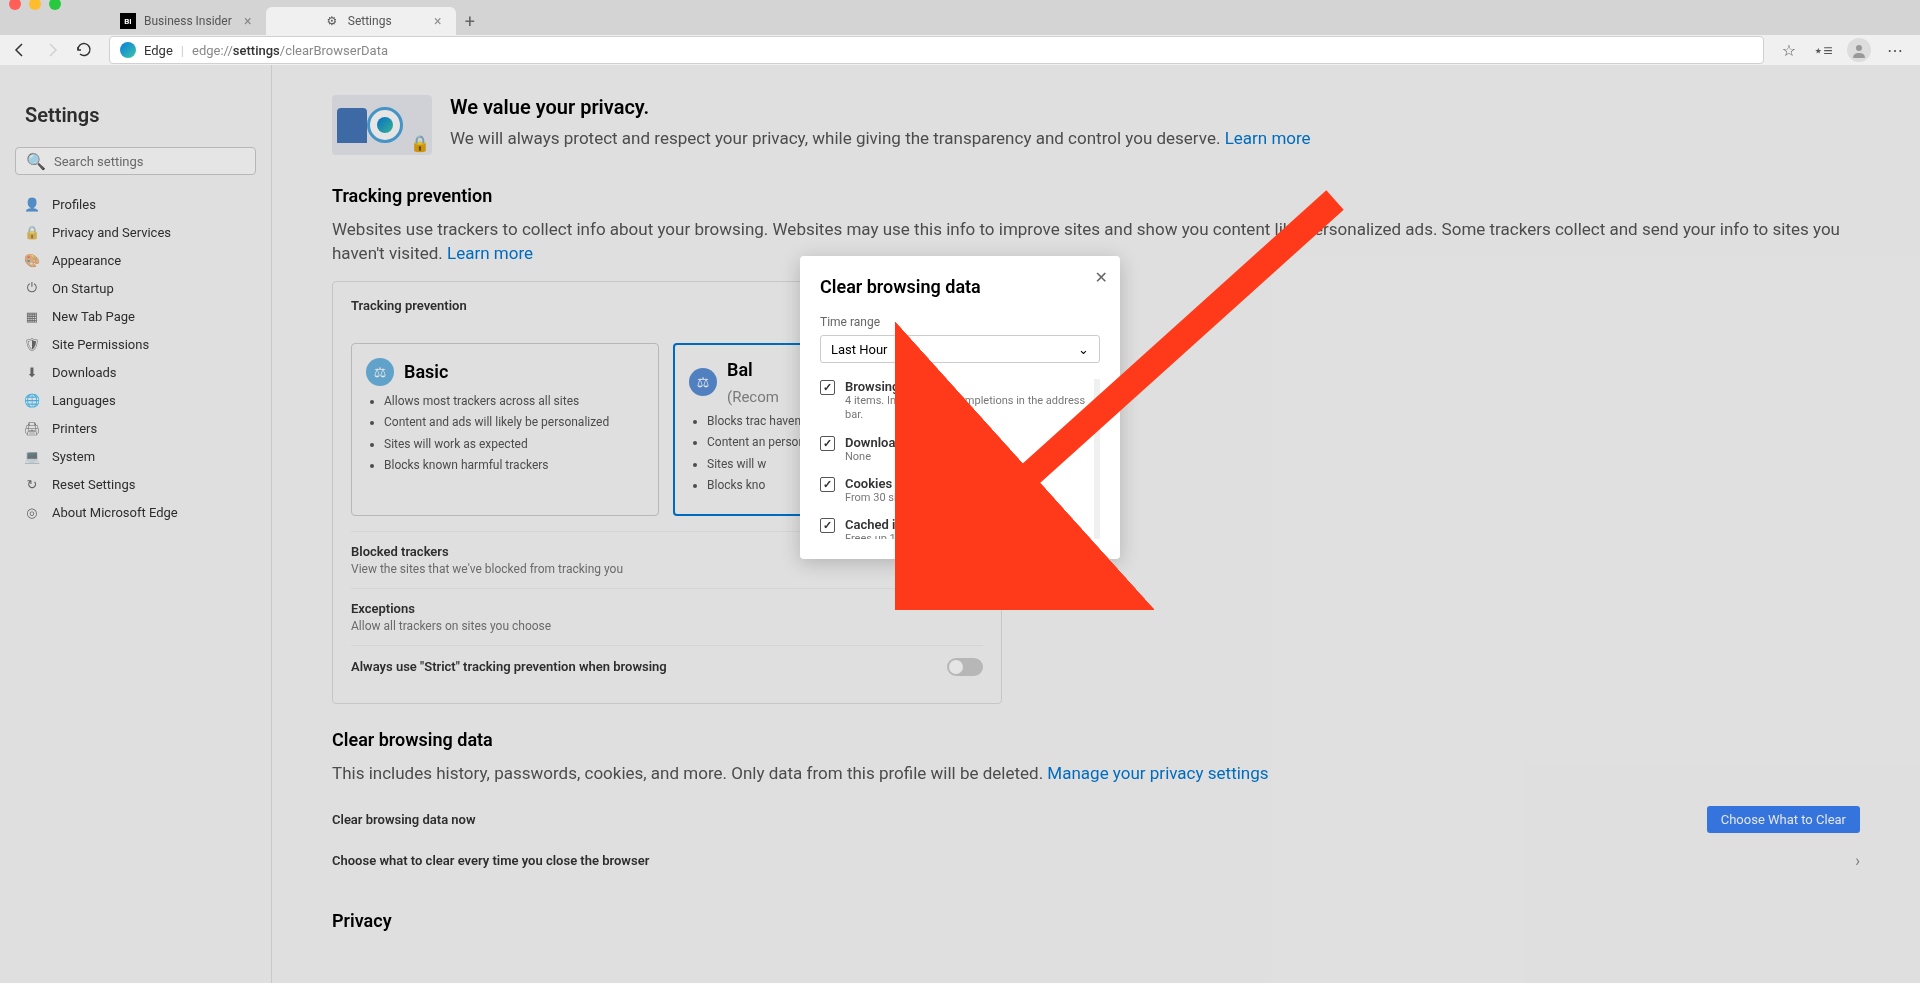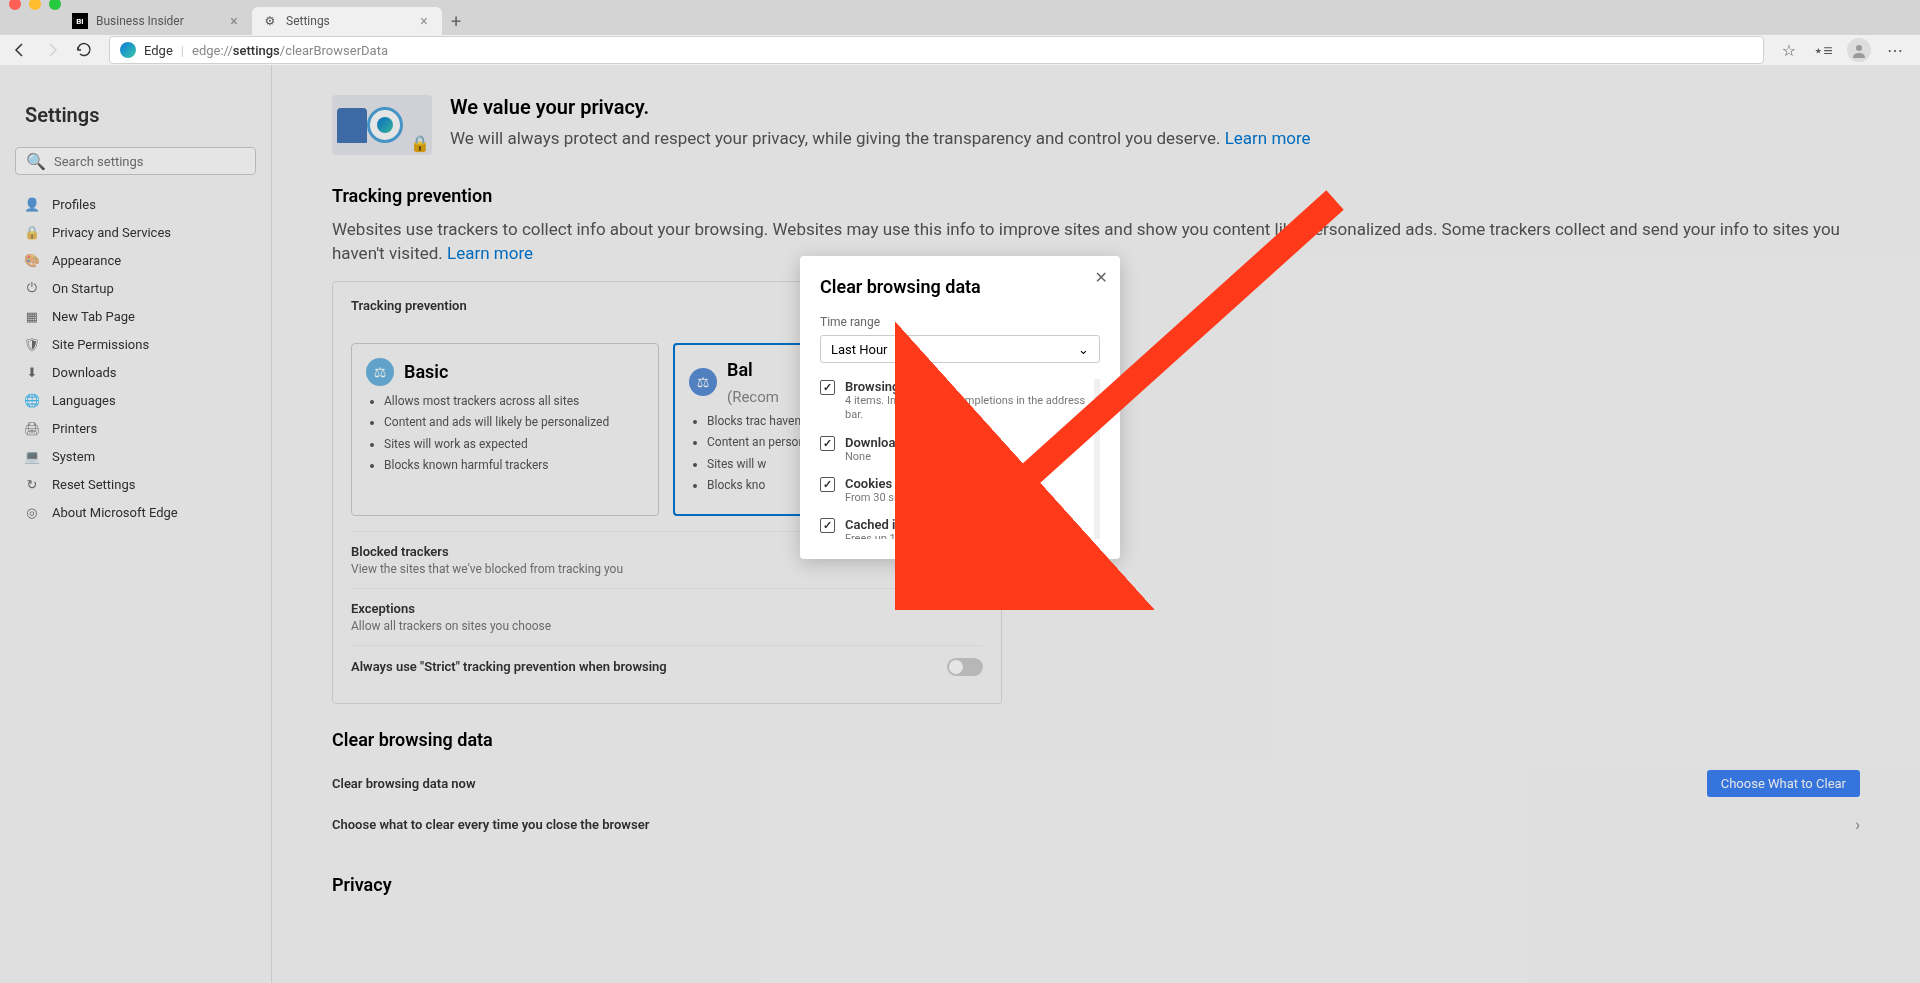--- a/index.html
+++ b/index.html
@@ -10,21 +10,21 @@
 .mac-dots { position: absolute; left: 9px; top: -2px; display: flex; gap: 8px; z-index: 10; }
 .mac-dot { width: 12px; height: 12px; border-radius: 50%; }
 .dot-red { background: #ff5f56; }
 .dot-yellow { background: #ffbd2e; }
 .dot-green { background: #27c93f; }
 
 
 .tab-bar { height: 30px; background: #d4d4d4; display: flex; align-items: flex-end; padding-left: 62px; }
 .tab { height: 28px; display: flex; align-items: center; padding: 0 10px; font-size: 12px; color: #555; gap: 8px; border-radius: 6px 6px 0 0; min-width: 190px; position: relative; }
 .tab.active { background: #f0f0f0; }
-.tab-icon { width: 16px; height: 16px; display: flex; align-items: center; justify-content: center; font-size: 12px; }
+.tab-icon { width: 16px; height: 16px; display: flex; align-items: center; justify-content: center; font-size: 12px; margin-left: 48px; }
 .tab-close { margin-left: auto; width: 16px; height: 16px; display: flex; align-items: center; justify-content: center; cursor: pointer; opacity: 0.6; font-size: 14px; }
 .new-tab { width: 28px; height: 28px; display: flex; align-items: center; justify-content: center; font-size: 18px; color: #666; cursor: pointer; }
 
 
 .toolbar { height: 30px; background: #f0f0f0; display: flex; align-items: center; padding: 0 10px; gap: 10px; }
 .nav-buttons { display: flex; gap: 12px; align-items: center; }
 .nav-btn { width: 20px; height: 20px; display: flex; align-items: center; justify-content: center; color: #555; cursor: pointer; }
 .nav-btn.disabled { opacity: 0.35; }
 .address-bar { flex: 1; height: 28px; background: #fff; border: 1px solid #d0d0d0; border-radius: 4px; display: flex; align-items: center; padding: 0 10px; font-size: 13px; color: #666; gap: 8px; margin: 0 5px; }
 .address-bar .url-text { color: #888; }
@@ -286,20 +286,21 @@
           <div class="row-item row-flex">
             <div>
               <div class="row-title">Always use "Strict" tracking prevention when browsing</div>
             </div>
             <div class="toggle off"></div>
           </div>
         </div>
     </div>
 
     <div class="section-h">Clear browsing data</div>
+    <div class="body-text"><span>This includes history, passwords, cookies, and more. Only data from this profile will be deleted. </span><span class="link">Manage your privacy settings</span></div>
     <div class="row-flex" style="margin-top:20px;">
       <span class="row-title">Clear browsing data now</span>
       <button class="blue-btn">Choose What to Clear</button>
     </div>
     <div class="row-flex" style="margin-top:18px;">
       <span class="row-title">Choose what to clear every time you close the browser</span>
       <span class="chevron">›</span>
     </div>
 
     <div class="section-h" style="margin-top:40px;">Privacy</div>

